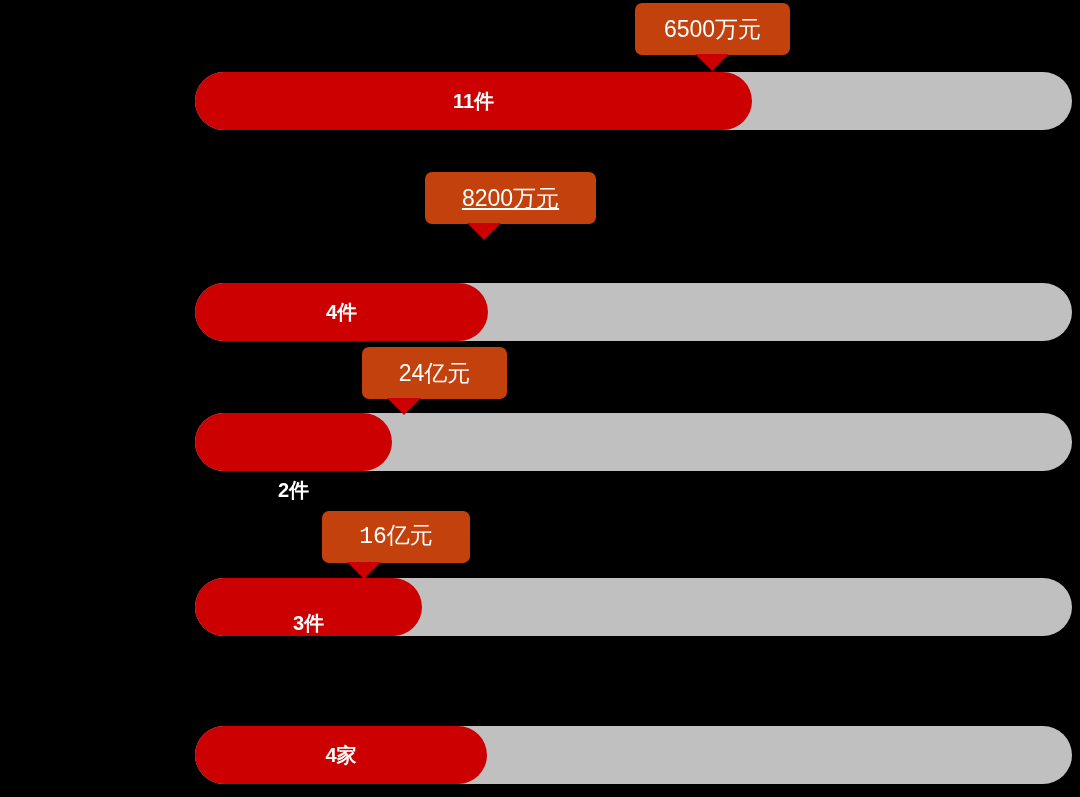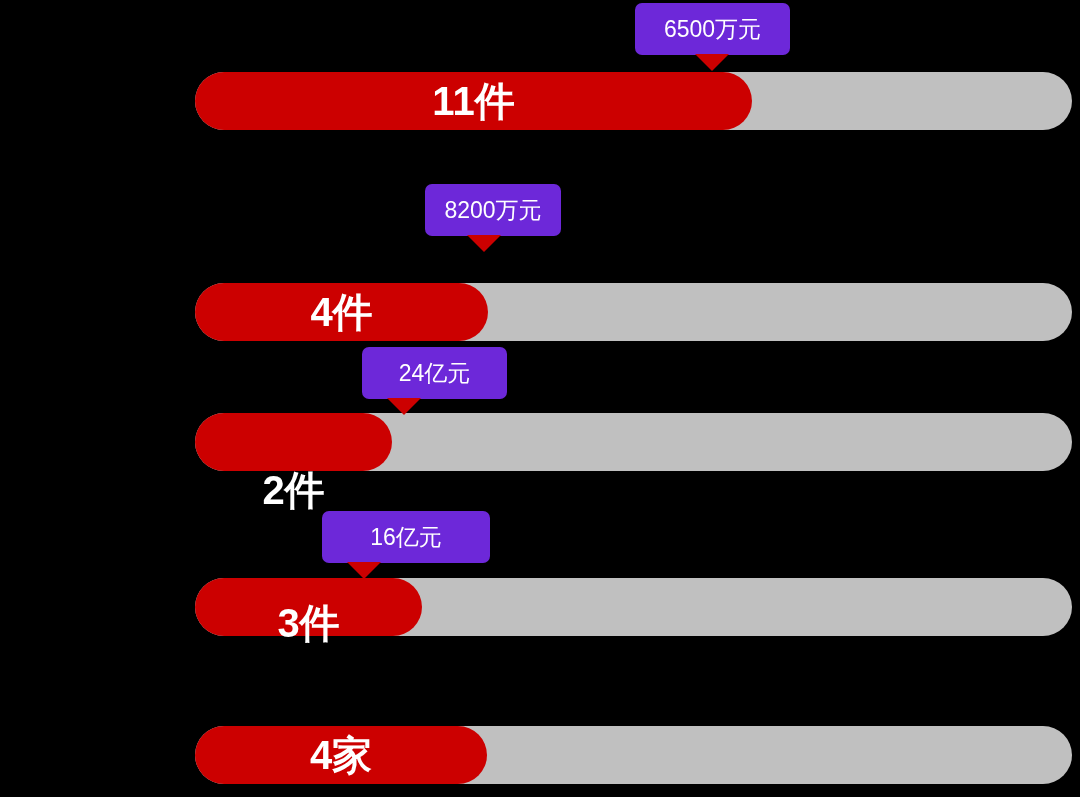--- a/index.html
+++ b/index.html
@@ -45,29 +45,29 @@
   }
   .bar-label {
     position: absolute;
     top: 0;
     left: 0;
     height: 100%;
     display: flex;
     align-items: center;
     justify-content: center;
     color: #ffffff;
-    font-size: 40px;
+    font-size: 20px;
     font-weight: bold;
     letter-spacing: 0px;
     white-space: nowrap;
     pointer-events: none;
   }
   .callout {
     position: absolute;
-    background: #6d28d9;
+    background: #c2410c;
     border-radius: 7px;
     color: #ffffff;
     font-size: 23px;
     display: flex;
     align-items: center;
     justify-content: center;
     white-space: nowrap;
     height: 52px;
     box-sizing: border-box;
     padding: 0 14px;
@@ -99,39 +99,39 @@
     </div>
     <div class="callout" style="left: 635px; top: 3px; width: 155px;">
       <span class="callout-text">6500万元</span>
       <span class="tail" style="left: 60px;"></span>
     </div>
     <div class="row" style="top: 238px; margin-top: 45px;">
       <div class="track"></div>
       <div class="fill" style="width: 293px; background: rgb(204, 0, 0);"></div>
       <div class="bar-label" style="width: 293px;">4件</div>
     </div>
-    <div class="callout" style="left: 425px; top: 184px; width: 136px;">
+    <div class="callout" style="left: 425px; top: 172px; width: 171px; text-decoration: underline;">
       <span class="callout-text">8200万元</span>
       <span class="tail" style="left: 42px;"></span>
     </div>
     <div class="row" style="top: 413px;">
       <div class="track"></div>
       <div class="fill" style="width: 197px; background: rgb(204, 0, 0);"></div>
       <div class="bar-label" style="width: 197px; margin-top: 48px;">2件</div>
     </div>
     <div class="callout" style="left: 362px; top: 347px; width: 145px;">
       <span class="callout-text">24亿元</span>
       <span class="tail" style="left: 25px;"></span>
     </div>
     <div class="row" style="top: 578px;">
       <div class="track"></div>
       <div class="fill" style="width: 227px; background: rgb(204, 0, 0);"></div>
       <div class="bar-label" style="width: 227px; margin-top: 16px;">3件</div>
     </div>
-    <div class="callout" style="left: 322px; top: 511px; width: 168px;">
+    <div class="callout" style="left: 322px; top: 511px; width: 148px; font-family: Liberation Mono, monospace;">
       <span class="callout-text">16亿元</span>
       <span class="tail" style="left: 25px;"></span>
     </div>
     <div class="row" style="top: 726px;">
       <div class="track"></div>
       <div class="fill" style="width: 292px; background: rgb(204, 0, 0);"></div>
       <div class="bar-label" style="width: 292px;">4家</div>
     </div>
   </div>
 

